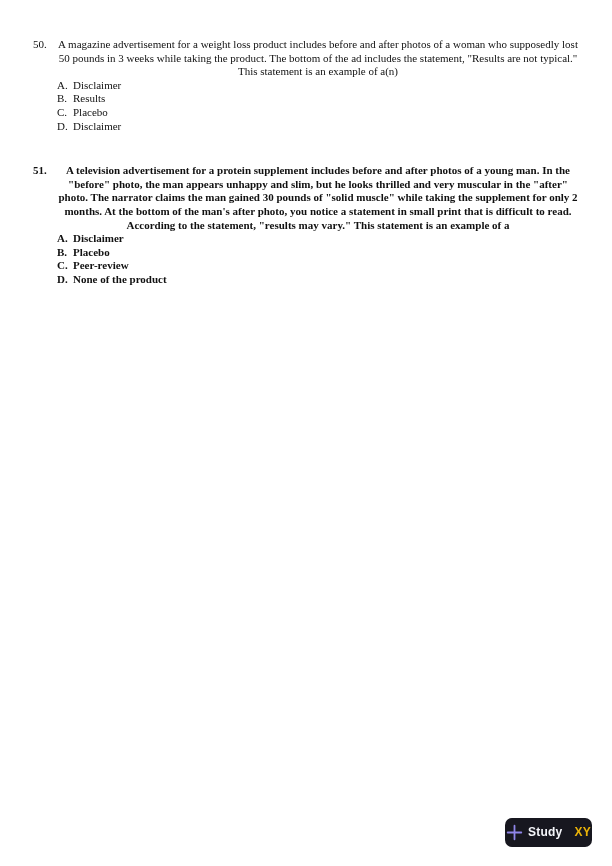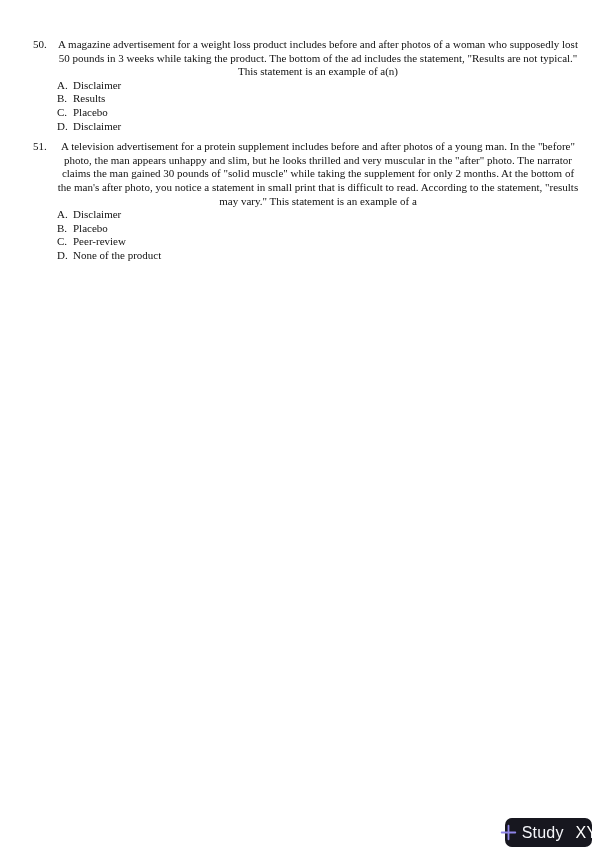--- a/index.html
+++ b/index.html
@@ -22,21 +22,22 @@
     position: absolute;
     top: 38px;
     left: 33px;
     width: 546px;
   }
   .question {
     display: flex;
     align-items: flex-start;
   }
   .question + .question {
-    margin-top: 7px;
+    margin-top: 31px;
+    font-weight: bold;
   }
   .q-number {
     width: 24px;
     flex: 0 0 24px;
     text-align: left;
   }
   .q-body {
     width: 522px;
     flex: 1 1 auto;
   }
@@ -60,30 +61,30 @@
     bottom: 19px;
     width: 87px;
     height: 29px;
     background: #17171f;
     border-radius: 7px;
     display: flex;
     align-items: center;
     justify-content: center;
     gap: 5px;
     font-family: "Liberation Sans", "DejaVu Sans", sans-serif;
-    font-weight: normal;
-    font-size: 16px;
+    font-weight: bold;
+    font-size: 12px;
     letter-spacing: 0.2px;
   }
   .brand-name {
     display: flex;
     align-items: baseline;
   }
   .brand-study { color: #f5f6fa; }
-  .brand-xy { color: #ffffff; margin-left: 12px; }
+  .brand-xy { color: #eab308; margin-left: 12px; }
   .plus-icon-wrap {
     display: flex;
     align-items: center;
     justify-content: center;
   }
 </style>
 </head>
 <body>
 
 <div class="page">

